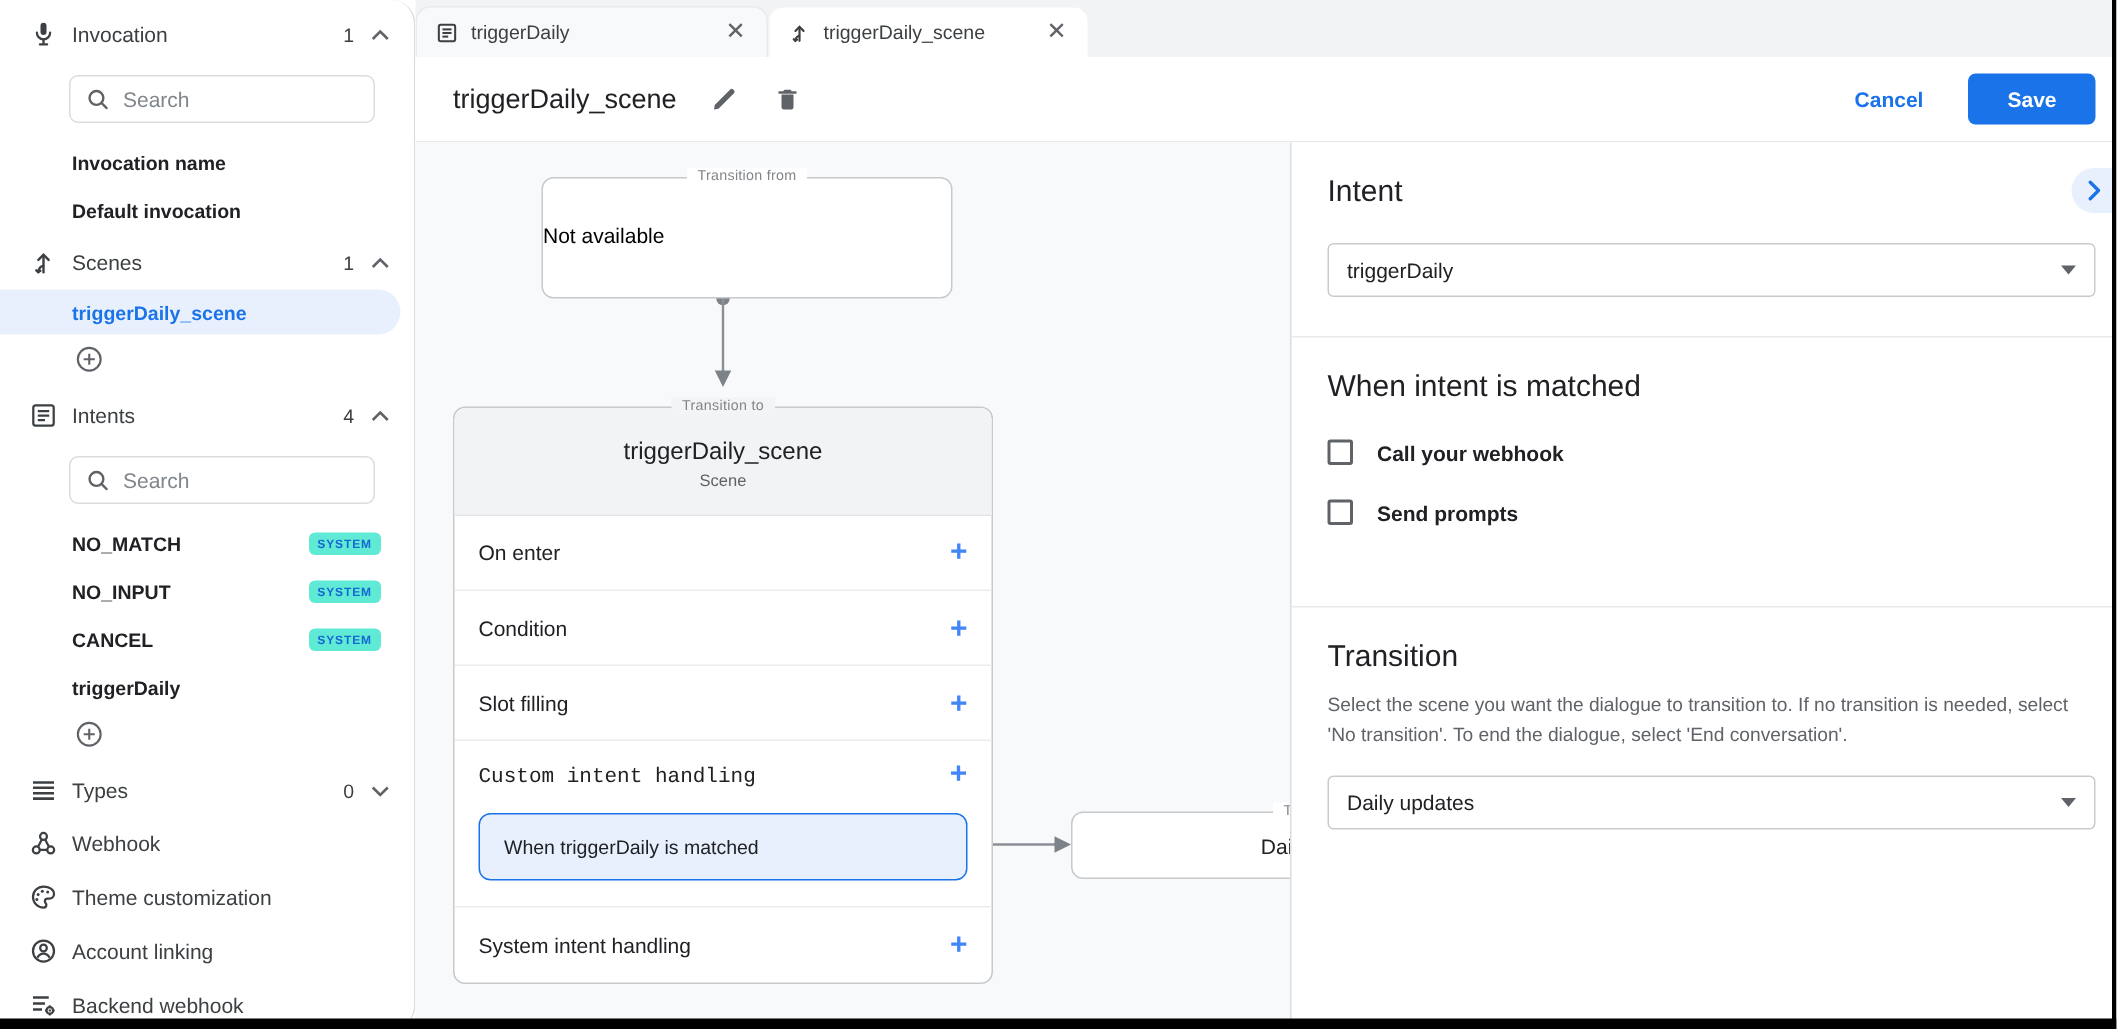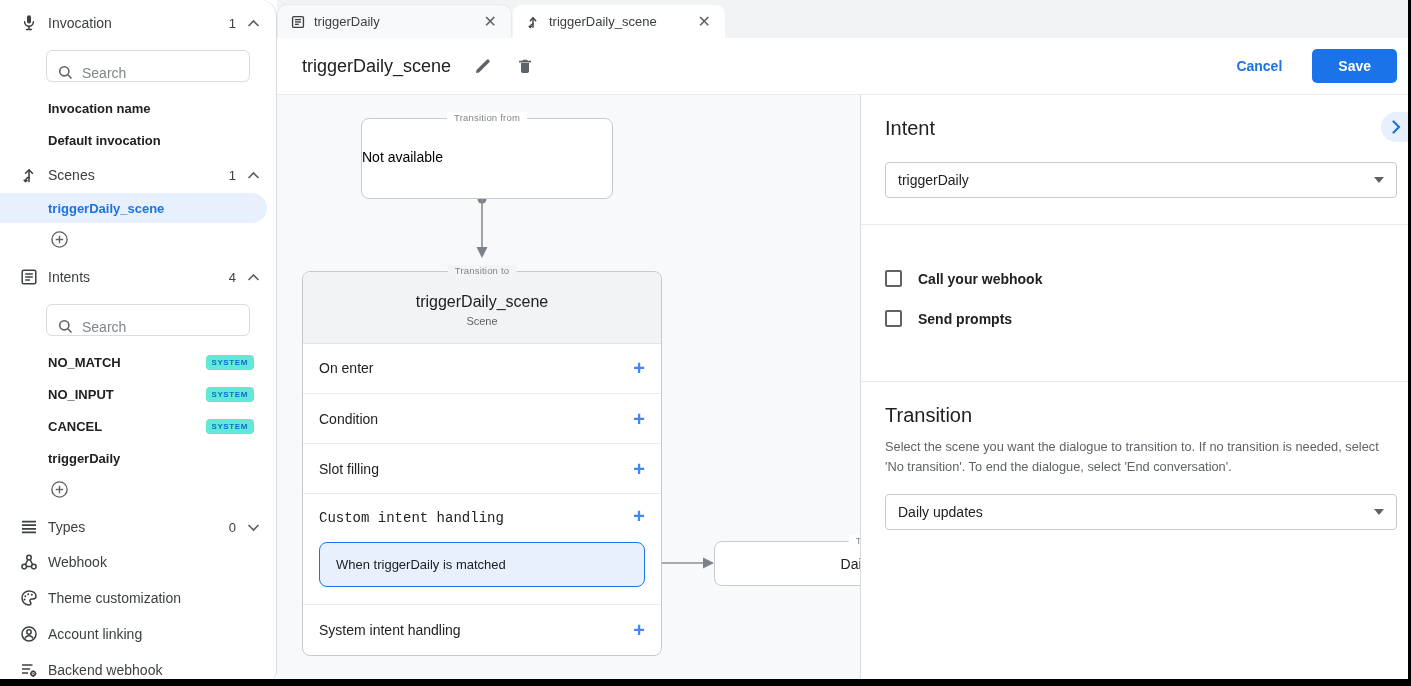--- a/index.html
+++ b/index.html
@@ -7,21 +7,21 @@
   body { font-family:"Liberation Sans", sans-serif; background:#fff; color:#202124; position:relative; }
   .app { display:flex; width:1411px; height:686px; position:relative; }
 
   
   .sidebar { width:277px; min-width:277px; height:100%; background:#fff; border-right:1px solid #dadce0; padding-top:6px; overflow:hidden;border-radius:16px; }
   .srow { display:flex; align-items:center; height:34px; padding:0 16px 0 19px; cursor:pointer; }
   .srow .sicon { width:20px; height:20px; margin-right:9px; display:flex; align-items:center; justify-content:center; }
   .srow .slabel { font-size:14px; color:#3c4043; flex:1; }
   .srow .scount { font-size:13px; color:#3c4043; margin-right:10px; }
   .srow .schev { width:14px; height:14px; display:flex; align-items:center; justify-content:center; }
-  .search { display:flex; align-items:flex-end; height:32px; margin:10px 26px 10px 46px; border:1px solid #dadce0; border-radius:6px; background:#fff; padding:0 10px; }
+  .search { display:flex; align-items:center; height:32px; margin:10px 26px 10px 46px; border:1px solid #dadce0; border-radius:6px; background:#fff; padding:0 10px; }
   .search input { border:none; outline:none; font-size:14px; color:#202124; width:100%; margin-left:8px; font-family:"Liberation Sans",sans-serif; background:transparent; }
   .search input::placeholder { color:#80868b; }
   .sitem { display:flex; align-items:center; height:32px; padding-left:48px; padding-right:22px; font-size:13px; font-weight:bold; color:#202124; cursor:pointer; }
   .sitem.selected { height:30px; margin:1px 9px 1px 0; padding-left:48px; border-radius:0 15px 15px 0; background:#e8f0fe; color:#1a73e8; }
   .badge { margin-left:auto; background:#5eead4; color:#1967d2; font-size:8px; font-weight:bold; letter-spacing:.6px; padding:3px 6px; border-radius:4px; }
   .plusrow { height:30px; display:flex; align-items:center; padding-left:50px; margin-bottom:6px; cursor:pointer; }
   .navrow { height:36px; }
   svg { display:block; }
 
   
@@ -40,21 +40,21 @@
   .hdr .spacer { flex:1; }
   .cancel { color:#1a73e8; font-size:14px; font-weight:bold; margin-right:30px; cursor:pointer; }
   .save { background:#1a73e8; color:#fff; font-size:14px; font-weight:bold; border:none; border-radius:5px; padding:9px 26px; cursor:pointer; font-family:"Liberation Sans",sans-serif; }
 
   .contentrow { flex:1; display:flex; min-height:0; }
 
   
   .canvas { position:relative; width:583px; min-width:583px; background:#f8f9fa; overflow:hidden; }
   .fbox { position:absolute; background:#fff; border:1px solid #c6cacd; border-radius:8px; }
   .legend { position:absolute; top:-7px; left:50%; transform:translateX(-50%); background:#fff; padding:0 7px; font-size:9.5px; color:#80868b; white-space:nowrap; letter-spacing:.2px; }
-  .from-box { left:84px; top:23px; width:252px; height:81px; }
+  .from-box { left:84px; top:23px; width:274px; height:81px; }
   .from-box .fbody { text-align:left; margin-top:30px; font-size:14px; color:#000000; }
   .scene-card { left:25px; top:176px; width:360px; height:385px; display:flex; flex-direction:column; }
   .scene-card .legend { background:#f2f4f5; }
   .card-head { background:#f1f3f4; border-radius:8px 8px 0 0; height:73px; text-align:center; padding-top:21px; border-bottom:1px solid #e1e3e6; }
   .card-head .ctitle { font-size:16px; color:#202124; }
   .card-head .csub { font-size:11px; color:#5f6368; margin-top:4px; }
   .crow { display:flex; align-items:center; height:51px; padding:0 16px; border-bottom:1px solid #ececee; }
   .crow:last-child { border-bottom:none; }
   .crow .clabel { font-size:14px; color:#202124; flex:1; }
   .plusbtn { color:#4285f4; font-size:20px; font-weight:bold; line-height:1; cursor:pointer; }
@@ -411,20 +411,21 @@
           <h3>Intent</h3>
           <div class="select">
             <span class="sval">triggerDaily</span>
             <span class="caret"></span>
           </div>
         </div>
 
         <div class="pdivider"></div>
 
         <div class="psec" style="padding-bottom:54px">
+          <h3>When intent is matched</h3>
           <div class="cbrow">
             <span class="cbox"></span>
             <span class="cblabel">Call your webhook</span>
           </div>
           <div class="cbrow">
             <span class="cbox"></span>
             <span class="cblabel">Send prompts</span>
           </div>
         </div>
 

